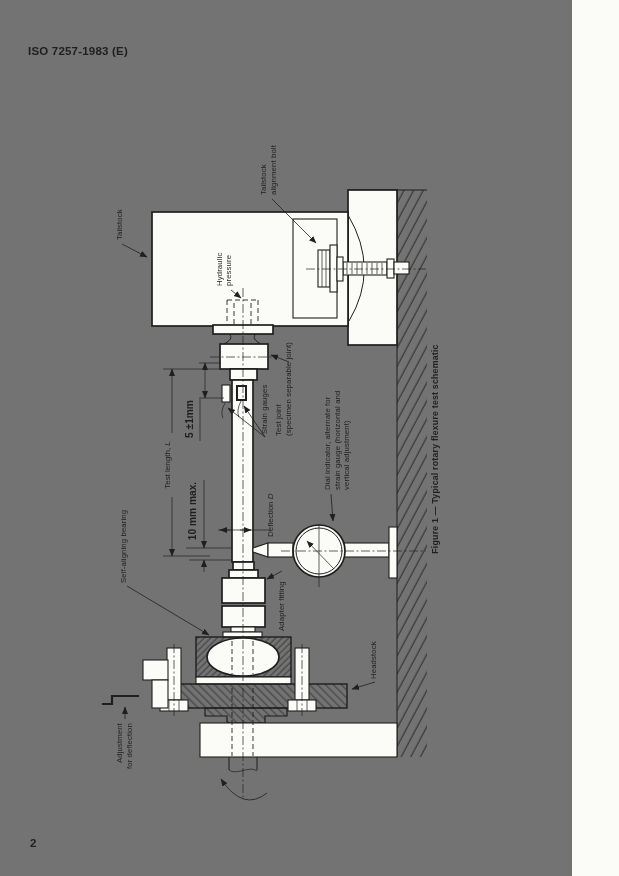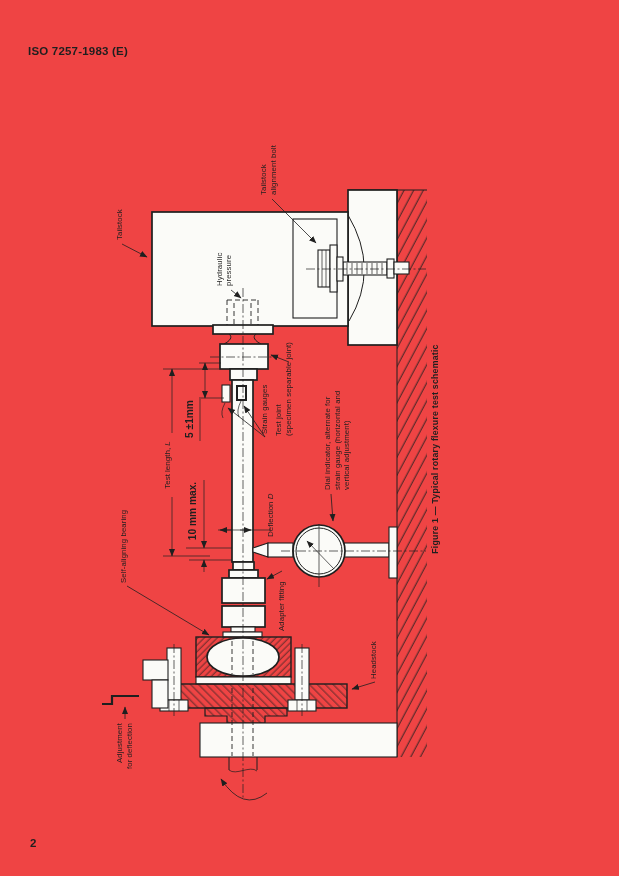--- a/index.html
+++ b/index.html
@@ -1,17 +1,17 @@
 <!DOCTYPE html>
 <html><head>
 <meta charset="utf-8">
 <style>
   html,body{margin:0;padding:0;}
   body{width:619px;height:876px;background:#fbfbf8;font-family:"Liberation Sans",sans-serif;}
-  .page{position:relative;width:619px;height:876px;background:#ef4444;overflow:hidden;}
+  .page{position:relative;width:572px;height:876px;background:#737373;overflow:hidden;}
   svg{position:absolute;left:0;top:0;}
   svg text{fill:#1f1f1f;font-family:"Liberation Sans",sans-serif;}
   .hdr{font-size:11.5px;font-weight:bold;letter-spacing:0.2px;}
   .pgnum{font-size:11.5px;font-weight:bold;}
   .cap{font-size:8.8px;font-weight:bold;letter-spacing:0.2px;}
   .lbl{font-size:7.8px;letter-spacing:0.1px;}
   .dim{font-size:10.2px;font-weight:600;}
   .dims{font-size:8px;}
   .it{font-style:italic;}
   .ln{stroke:#1f1f1f;stroke-width:1;fill:none;}

